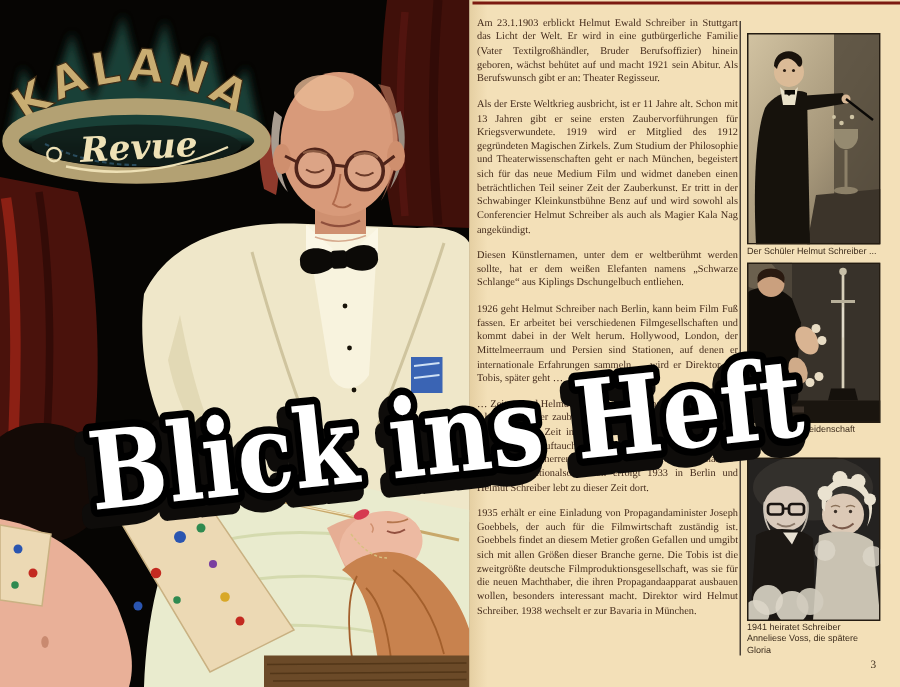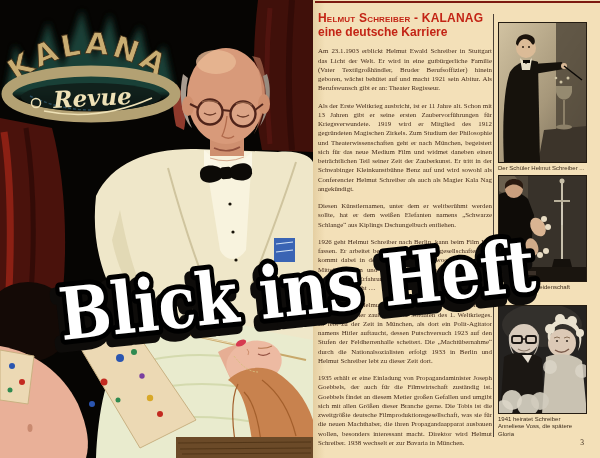--- a/index.html
+++ b/index.html
@@ -153,24 +153,20 @@
       <rect x="176" y="437" width="137" height="21" fill="#6b4a28"></rect>
       <path d="M 178 443 L 311 442 M 180 449 L 311 448 M 182 454 L 311 453" stroke="#523618" stroke-width="1" fill="none"></path>
     </svg>
   </div>
 
   <div class="right-page">
     <div class="top-rule"></div>
     <div class="col-rule"></div>
 
     <div class="text-col">
-      <div class="article-title">
-        <div class="t1">Helmut Schreiber - KALANAG</div>
-        <div class="t2">eine deutsche Karriere</div>
-      </div>
       <div class="body-copy">
         <p>Am 23.1.1903 erblickt Helmut Ewald Schreiber in Stuttgart das Licht der Welt. Er wird in eine gutbürgerliche Familie (Vater Textilgroßhändler, Bruder Berufsoffizier) hinein geboren, wächst behütet auf und macht 1921 sein Abitur. Als Berufswunsch gibt er an: Theater Regisseur.</p>
         <p>Als der Erste Weltkrieg ausbricht, ist er 11 Jahre alt. Schon mit 13 Jahren gibt er seine ersten Zaubervorführungen für Kriegsverwundete. 1919 wird er Mitglied des 1912 gegründeten Magischen Zirkels. Zum Studium der Philosophie und Theaterwissenschaften geht er nach München, begeistert sich für das neue Medium Film und widmet daneben einen beträchtlichen Teil seiner Zeit der Zauberkunst. Er tritt in der Schwabinger Kleinkunstbühne Benz auf und wird sowohl als Conferencier Helmut Schreiber als auch als Magier Kala Nag angekündigt.</p>
         <p>Diesen Künstlernamen, unter dem er weltberühmt werden sollte, hat er dem weißen Elefanten namens „Schwarze Schlange“ aus Kiplings Dschungelbuch entliehen.</p>
         <p>1926 geht Helmut Schreiber nach Berlin, kann beim Film Fuß fassen. Er arbeitet bei verschiedenen Filmgesellschaften und kommt dabei in der Welt herum. Hollywood, London, der Mittelmeerraum und Persien sind Stationen, auf denen er internationale Erfahrungen sammeln … wird er Direktor der Tobis, später geht …</p>
         <p>… Zeiten, und Helmut Schreiber ist mittendrin im Geschehen. Als Jugendlicher zaubert er vor Soldaten des 1. Weltkrieges. Er lebt zu der Zeit in München, als dort ein Polit-Agitator namens Hitler auftaucht, dessen Putschversuch 1923 auf den Stufen der Feldherrenhalle scheitert. Die „Machtübernahme“ durch die Nationalsozialisten erfolgt 1933 in Berlin und Helmut Schreiber lebt zu dieser Zeit dort.</p>
         <p>1935 erhält er eine Einladung von Propagandaminister Joseph Goebbels, der auch für die Filmwirtschaft zuständig ist. Goebbels findet an diesem Metier großen Gefallen und umgibt sich mit allen Größen dieser Branche gerne. Die Tobis ist die zweitgrößte deutsche Filmproduktionsgesellschaft, was sie für die neuen Machthaber, die ihren Propagandaapparat ausbauen wollen, besonders interessant macht. Direktor wird Helmut Schreiber. 1938 wechselt er zur Bavaria in München.</p>
       </div>
     </div>
 

